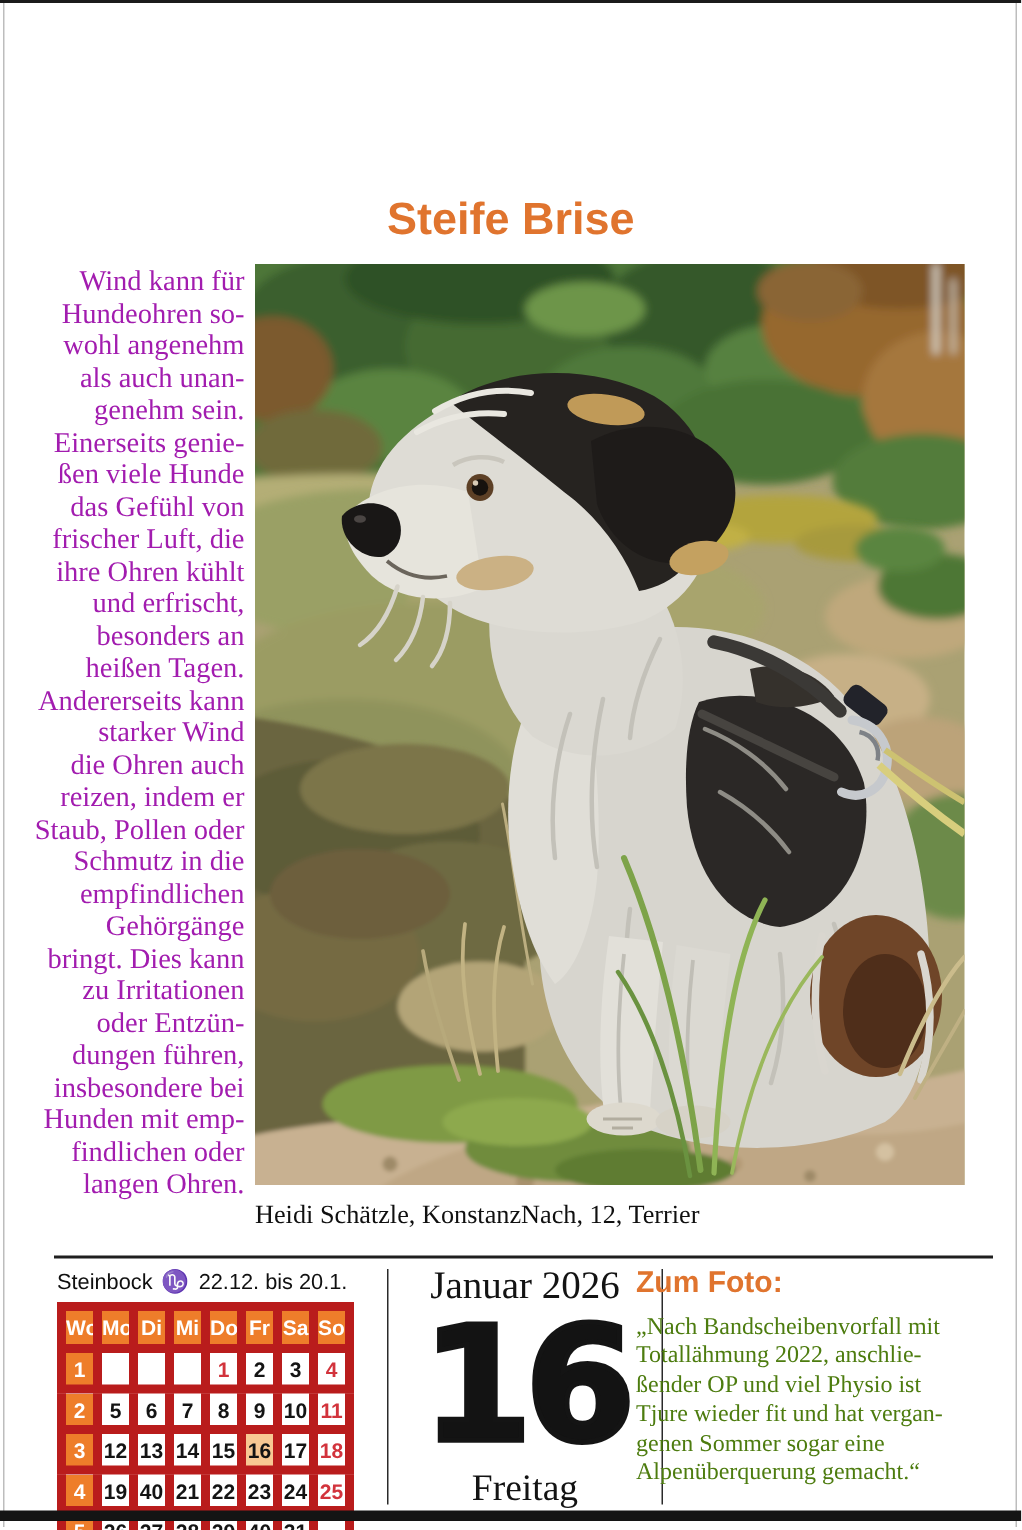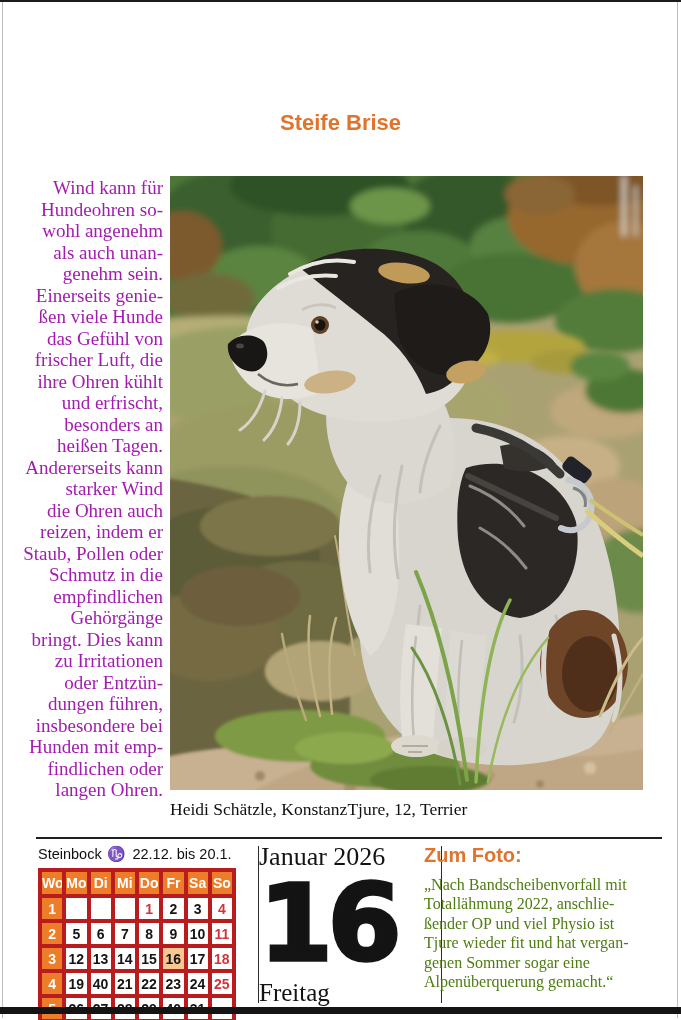--- a/index.html
+++ b/index.html
@@ -9,51 +9,51 @@
     --peach:#f8c893;
   }
   html,body{margin:0;padding:0;background:#ffffff;}
   .page{position:relative;width:681px;height:1020px;background:#fff;overflow:hidden;
         font-family:"Liberation Serif",serif;color:#151515;}
   .edge-top{position:absolute;top:0;left:0;width:100%;height:2px;background:#1b1b1b;}
   .edge-left{position:absolute;top:2px;left:2px;width:1px;height:1016px;background:#bdbdbd;}
   .edge-right{position:absolute;top:2px;right:3px;width:1px;height:1016px;background:#bdbdbd;}
   .bottom-bar{position:absolute;left:0;top:1007px;width:100%;height:7px;background:#141414;}
 
-  .title{position:absolute;top:110px;left:0;width:100%;text-align:center;
-         font-family:"Liberation Sans",sans-serif;font-weight:600;font-size:22px;
+  .title{position:absolute;top:130px;left:0;width:100%;text-align:center;
+         font-family:"Liberation Sans",sans-serif;font-weight:600;font-size:30px;
          color:var(--accent);}
 
   .article{position:absolute;left:10px;top:177px;width:153px;text-align:right;
            font-size:19px;line-height:21.5px;white-space:pre;color:#a21caf;}
 
   .photo{position:absolute;left:170px;top:176px;width:473px;height:614px;}
   .photo svg{display:block;}
 
   .credits{position:absolute;left:170px;top:799px;width:473px;display:flex;
            justify-content:flex-start;font-size:17.5px;color:#101010;}
 
   .rule{position:absolute;left:36px;top:837px;width:626px;height:2px;background:#1f1f1f;}
 
   .cal{position:absolute;left:38px;top:845px;width:210px;font-family:"Liberation Sans",sans-serif;}
   .zodiac{font-size:14.5px;color:#101010;white-space:nowrap;}
   .zodiac .sym{font-weight:bold;font-size:15px;padding:0 2px;}
   table.grid{margin-top:5px;border-collapse:collapse;table-layout:fixed;width:198px;
              font-size:14px;font-weight:bold;text-align:center;color:#141414;}
-  .grid th,.grid td{border:4px solid #b91c1c;padding:0;height:21px;overflow:hidden;}
+  .grid th,.grid td{border:6px solid #b91c1c;padding:0;height:21px;overflow:hidden;}
   .grid th{height:22px;background:var(--cal-orange);color:#fff;}
   .grid td.wk{background:var(--cal-orange);color:#fff;}
   .grid td.red{color:var(--red);}
   .grid td.hl{background:var(--peach);}
 
   .divider{position:absolute;top:846px;width:1px;height:157px;background:#2a2a2a;}
   .divider.d1{left:258px;}
   .divider.d2{left:441px;}
 
-  .mid{position:absolute;left:259px;top:841px;width:182px;color:#131313;}
+  .mid{position:absolute;left:259px;top:841px;width:182px;text-align:center;color:#131313;}
   .month{font-size:26px;line-height:32px;}
   .bigday{font-family:"DejaVu Sans","Liberation Sans",sans-serif;font-weight:bold;
           font-size:106px;line-height:94px;letter-spacing:-5px;margin-top:4px;
           -webkit-text-stroke:3.5px #141414;}
   .weekday{font-size:25px;line-height:30px;margin-top:7px;}
 
   .note{position:absolute;left:424px;top:844px;width:212px;}
   .note-head{font-family:"Liberation Sans",sans-serif;font-weight:600;font-size:20px;
              color:var(--accent);}
   .note-body{margin-top:8px;font-size:16px;line-height:19.4px;white-space:pre;color:#4d7c0f;}
@@ -251,21 +251,21 @@
         <path d="M290,608 C281,552 263,502 242,472" stroke="#6a9240" stroke-width="3"></path>
         <path d="M318,606 C330,540 352,492 378,462" stroke="#9ab85c" stroke-width="2.5"></path>
         <path d="M430,540 C446,500 462,474 473,462" stroke="#cbbc8c" stroke-width="3"></path>
         <path d="M440,556 C458,524 470,504 473,498" stroke="#bfb083" stroke-width="2.5"></path>
       </g>
     </svg>
   </div>
 
   <div class="credits">
     <span>Heidi Schätzle, Konstanz</span>
-    <span>Tjure, 12, Terrier</span>
+    <span>Nach, 12, Terrier</span>
   </div>
 
   <div class="rule"></div>
 
   <div class="cal">
     <div class="zodiac">
       <span>Steinbock</span>
       <span class="sym">♑</span>
       <span>22.12. bis 20.1.</span>
     </div>

